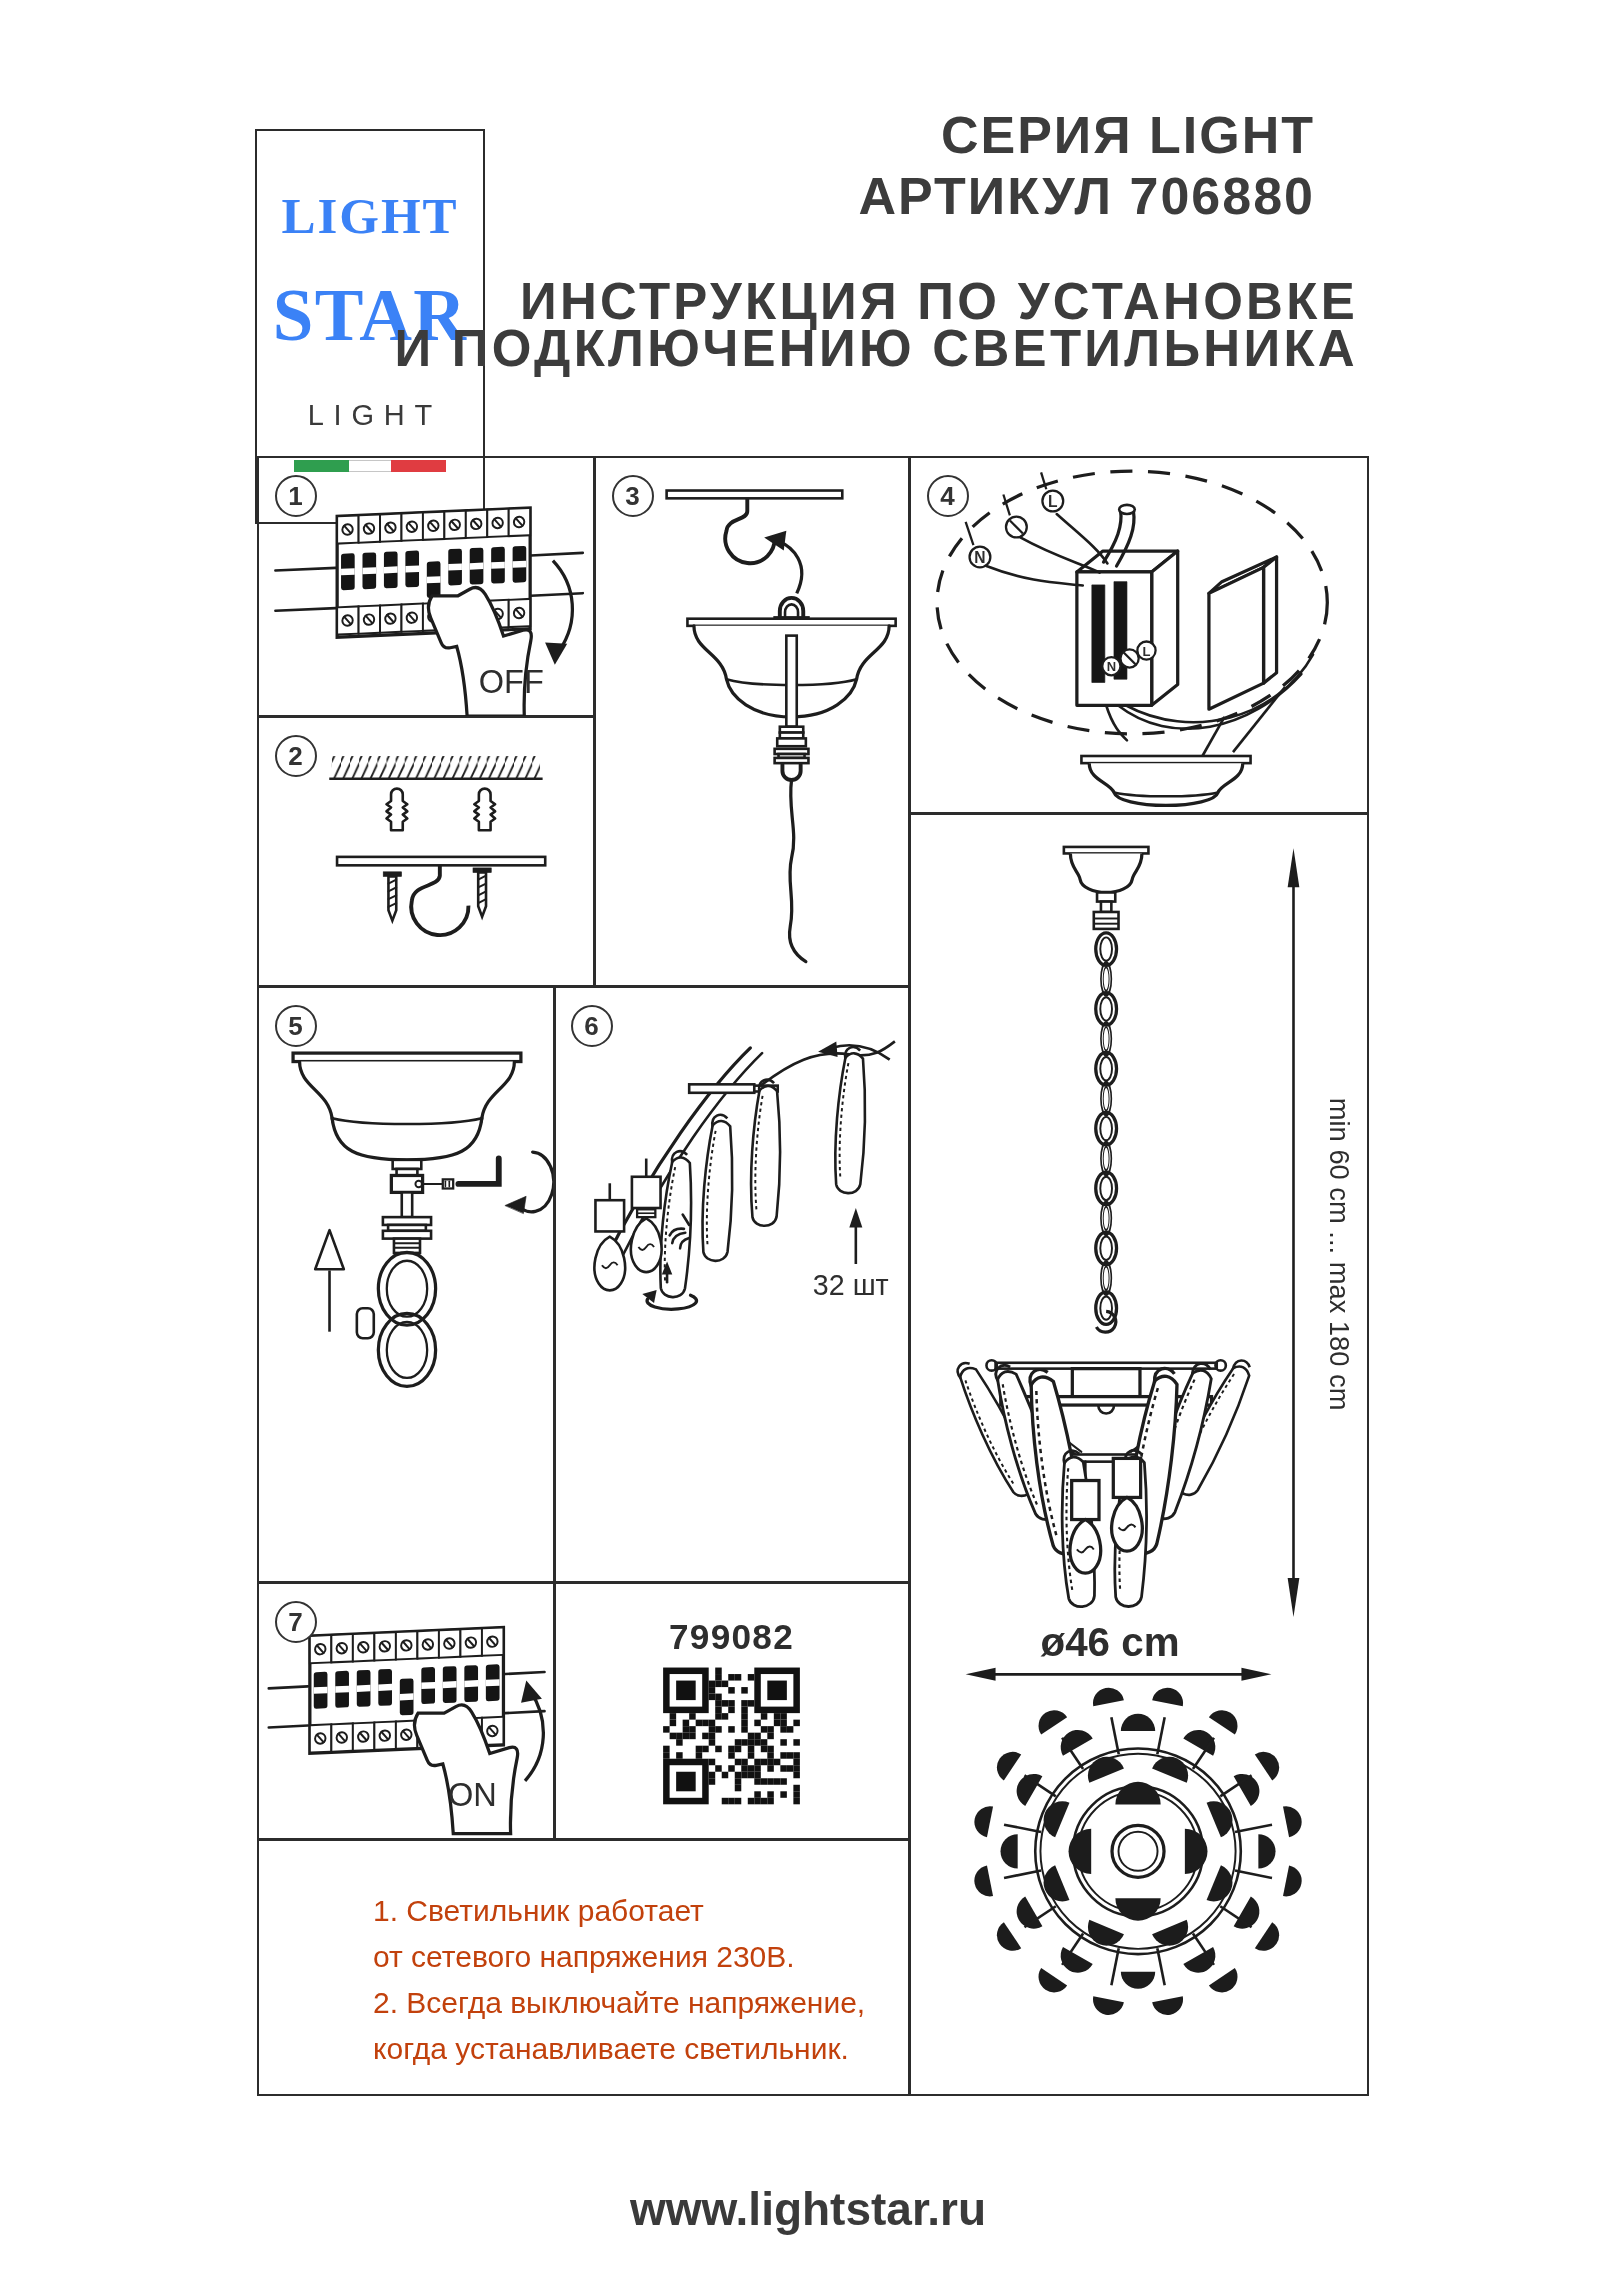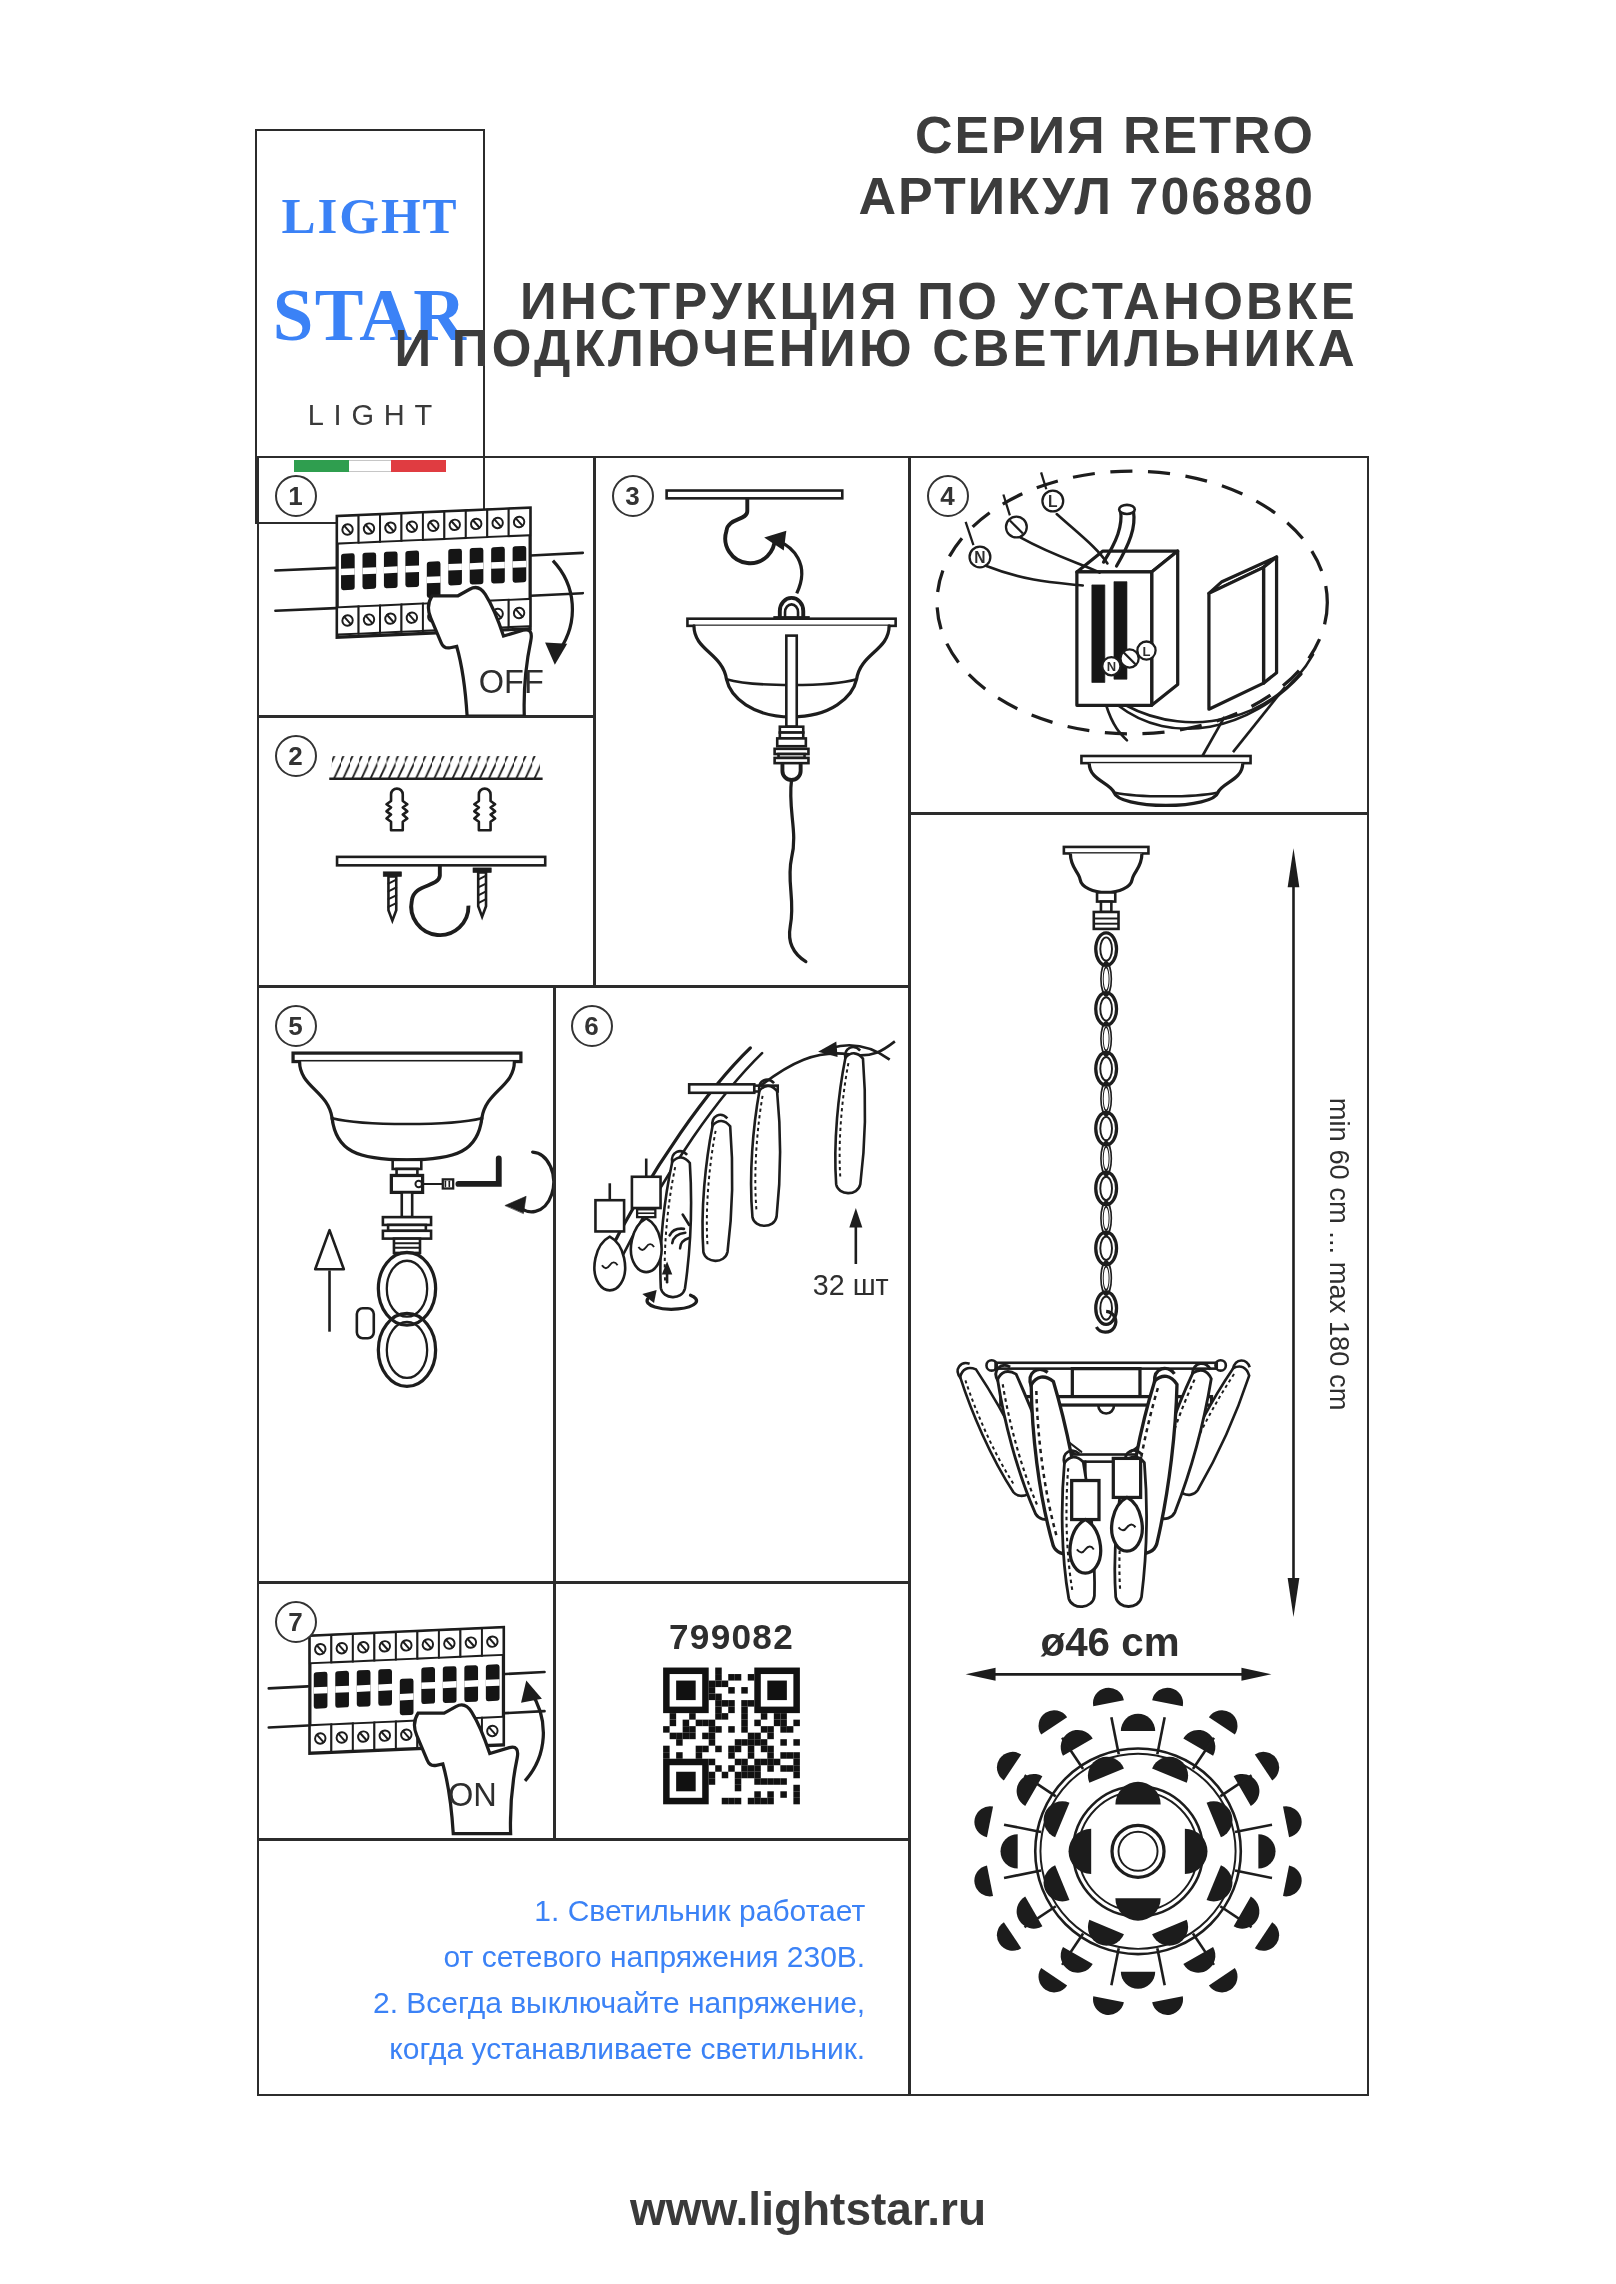--- a/index.html
+++ b/index.html
@@ -24,40 +24,40 @@
   #hdr-title2 {top:319px;right:258px;font-size:51px;letter-spacing:3.3px;margin-left:36px;}
   
   #grid{position:absolute;left:257px;top:456px;width:1108px;height:1636px;border:2.6px solid #2c2c2c;box-sizing:content-box;}
   .gl{position:absolute;background:#2c2c2c;}
   .panel{position:absolute;}
   .badge{position:absolute;left:15.6px;top:17px;width:38px;height:38px;border:2.6px solid #333;border-radius:50%;
          display:flex;align-items:center;justify-content:center;font-size:26px;font-weight:700;color:#333;background:#fff;z-index:3;}
   svg{display:block;}
   svg text{font-family:"Liberation Sans",sans-serif;fill:#2e2e2e;}
   
-  #notes{position:absolute;left:114px;top:47px;font-size:30px;line-height:46px;color:#3b82f6;text-align:right;}
+  #notes{position:absolute;left:114px;top:47px;font-size:30px;line-height:46px;color:#c2410c;}
   #footer{position:absolute;left:0;top:2182px;width:100%;text-align:center;font-size:46px;font-weight:700;color:#3a3a3a;}
 </style>
 </head>
 <body>
 
 <div id="page">
 
   <div id="logo-box">
     <div class="logo-word" id="logo-light">LIGHT</div>
     <div class="logo-word" id="logo-star">STAR</div>
     <div id="logo-group">LIGHT</div>
     <div id="flag">
       <div class="g"></div>
       <div class="w"></div>
       <div class="r"></div>
     </div>
   </div>
 
-  <div class="hdr" id="hdr-series">СЕРИЯ RETRO</div>
+  <div class="hdr" id="hdr-series">СЕРИЯ LIGHT</div>
   <div class="hdr" id="hdr-article">АРТИКУЛ 706880</div>
   <div class="hdr" id="hdr-title1">ИНСТРУКЦИЯ ПО УСТАНОВКЕ</div>
   <div class="hdr" id="hdr-title2">И ПОДКЛЮЧЕНИЮ СВЕТИЛЬНИКА</div>
 
   <div id="grid">
 
     <div class="gl" style="left:334px;top:0;width:2.6px;height:529px"></div>
     <div class="gl" style="left:649px;top:0;width:2.6px;height:1636px"></div>
     <div class="gl" style="left:294px;top:529px;width:2.6px;height:853px"></div>
     <div class="gl" style="left:0;top:257px;width:335px;height:2.6px"></div>

